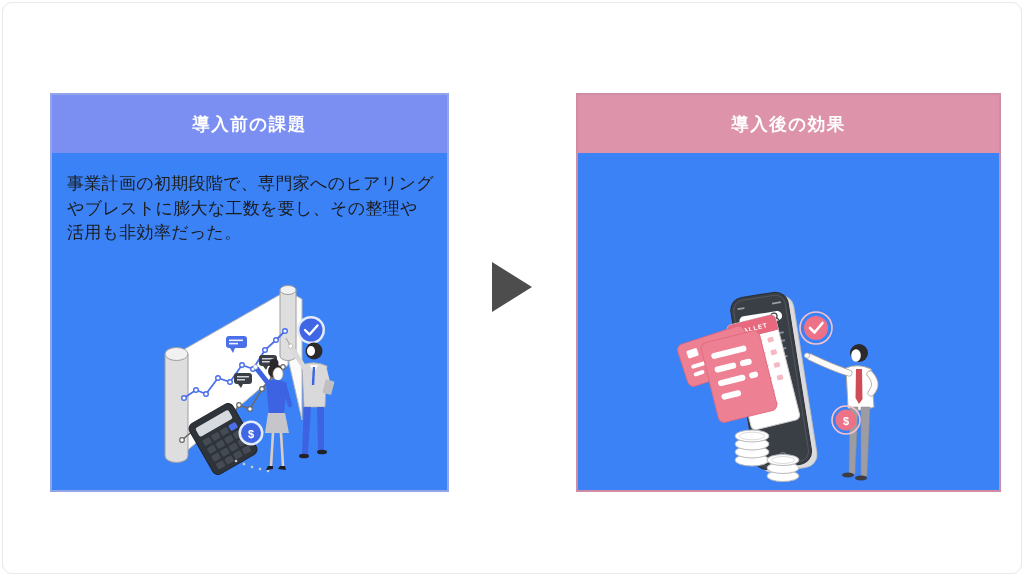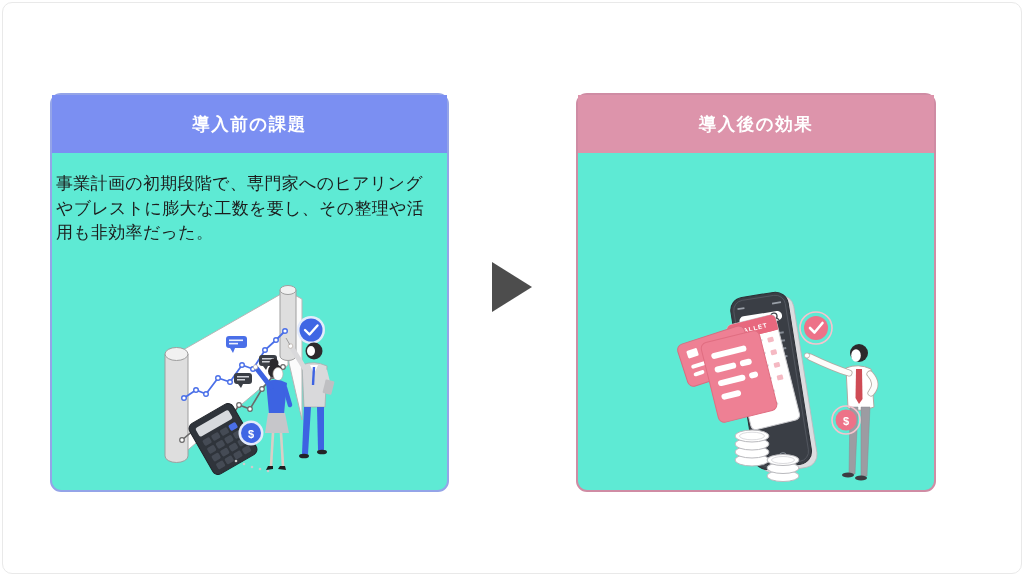--- a/index.html
+++ b/index.html
@@ -6,34 +6,33 @@
   body{
     width:1024px;height:576px;position:relative;overflow:hidden;
     background:#ffffff;
     font-family:"Liberation Sans","DejaVu Sans",sans-serif;
   }
   .frame{
     position:absolute;inset:2px;border:1px solid #e9e9e9;border-radius:10px;
     pointer-events:none;
   }
   .card{
-    position:absolute;top:93px;height:399px;background:#5eead4;
+    position:absolute;top:93px;height:399px;background:#3b82f6;
     box-sizing:border-box;
-    border-radius:11px;
   }
   .card.before{left:50px;width:399px;border:2px solid #94a4e8;}
-  .card.after{left:576px;width:360px;border:2px solid #cf8ca4;}
+  .card.after{left:576px;width:425px;border:2px solid #cf8ca4;}
   .card-header{
     height:58px;display:flex;align-items:center;justify-content:center;
     color:#ffffff;font-weight:bold;font-size:17.5px;letter-spacing:1.5px;
   }
   .before .card-header{background:#7b8ff2;}
   .after .card-header{background:#dd94ab;}
   .card-body{
-    padding:19px 13px 0 4px;font-size:17px;line-height:24.5px;
+    padding:19px 13px 0 15px;font-size:17px;line-height:24.5px;
     color:#1c1c1c;letter-spacing:0.3px;text-align:left;
   }
   .illus{position:absolute;}
   .illus-before{left:86px;top:175px;}
   .illus-after{left:92px;top:185px;}
   .arrow{
     position:absolute;left:492px;top:262px;width:0;height:0;
     border-top:25px solid transparent;border-bottom:25px solid transparent;
     border-left:40px solid #4d4d4d;
   }

